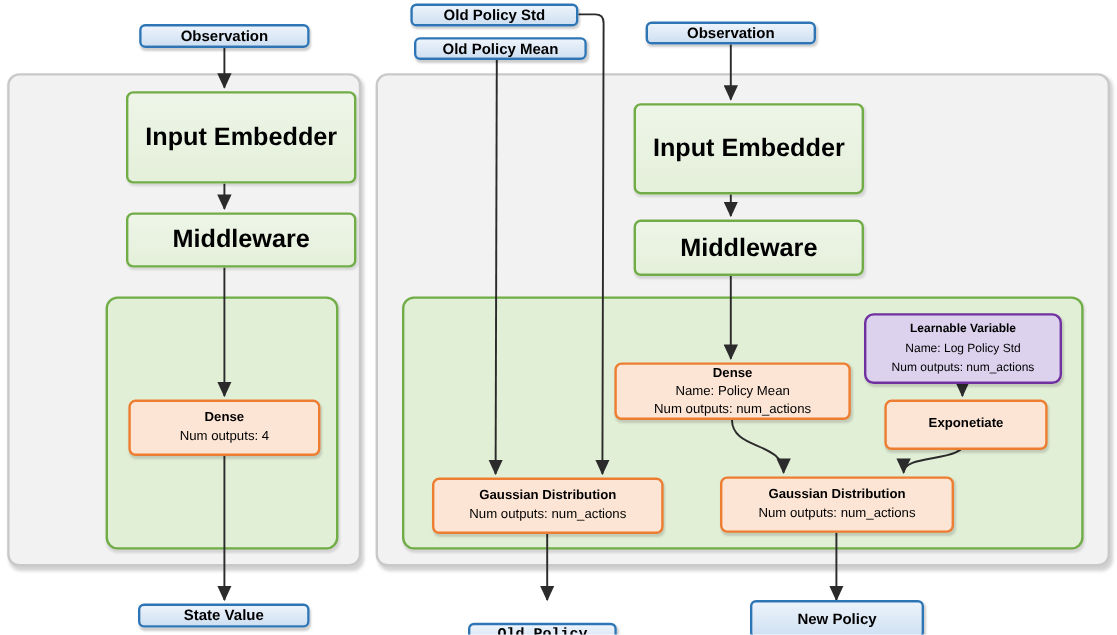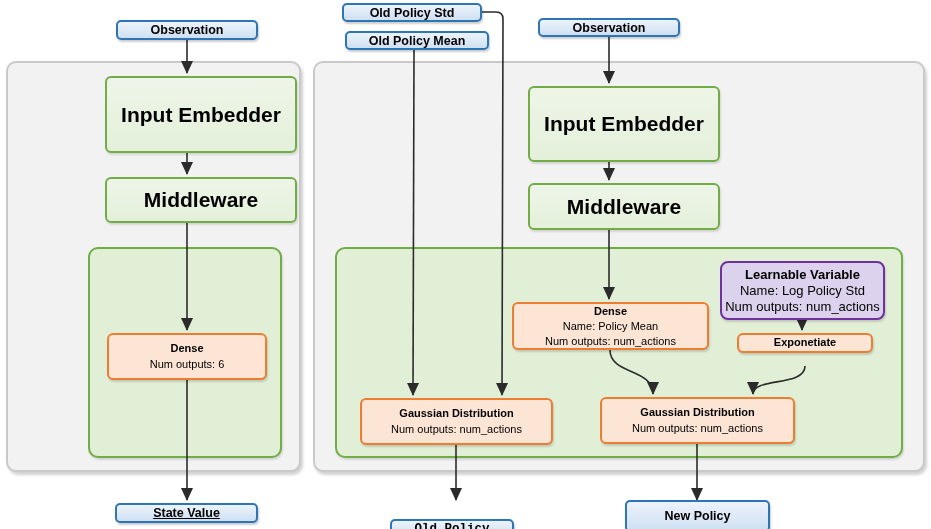--- a/index.html
+++ b/index.html
@@ -33,21 +33,21 @@
   .proc{
     position:absolute;background:#fce5d5;border:2.5px solid #ed7d31;border-radius:6px;
     box-sizing:border-box;display:flex;flex-direction:column;align-items:center;justify-content:center;
     font-size:11px;line-height:15.5px;box-shadow:1px 2px 2px rgba(0,0,0,0.15);text-align:center;
   }
   .proc .t{font-weight:bold;}
   
   .variable{
     position:absolute;background:#dcd2ed;border:2.5px solid #7030a0;border-radius:8px;
     box-sizing:border-box;display:flex;flex-direction:column;align-items:center;justify-content:center;
-    font-size:13px;line-height:16px;box-shadow:1px 2px 2px rgba(0,0,0,0.15);text-align:center;
+    font-size:10px;line-height:16px;box-shadow:1px 2px 2px rgba(0,0,0,0.15);text-align:center;
   }
   .variable .t{font-weight:bold;}
   
   .headlbl{
     position:absolute;font-weight:bold;font-size:26px;line-height:33px;text-align:center;
     color:#0d0d0d;
   }
   #wires{position:absolute;left:0;top:0;z-index:5;pointer-events:none;}
   .node{z-index:10;align-items:center;}
   .panel,.group{z-index:1;}
@@ -104,21 +104,21 @@
   </div>
 
   <div class="block node" style="left:90px;top:76px;width:192px;height:77px;">
     <span>Input Embedder</span>
   </div>
   <div class="block node" style="left:90px;top:177px;width:192px;height:46px;">
     <span>Middleware</span>
   </div>
   <div class="proc node" style="left:107px;top:333px;width:160px;height:47px;">
     <div class="t">Dense</div>
-    <div>Num outputs: 6</div>
+    <div>Num outputs: 4</div>
   </div>
 
   <div class="block node" style="left:513px;top:86px;width:192px;height:76px;">
     <span>Input Embedder</span>
   </div>
   <div class="block node" style="left:513px;top:183px;width:192px;height:47px;">
     <span>Middleware</span>
   </div>
 
   <div class="proc node" style="left:512px;top:302px;width:197px;height:48px;line-height:15px;">
@@ -126,21 +126,21 @@
     <div>Name: Policy Mean</div>
     <div>Num outputs: num_actions</div>
   </div>
 
   <div class="variable node" style="left:720px;top:261px;width:165px;height:59px;">
     <div class="t">Learnable Variable</div>
     <div>Name: Log Policy Std</div>
     <div>Num outputs: num_actions</div>
   </div>
 
-  <div class="proc node" style="left:737px;top:333px;width:136px;height:20px;">
+  <div class="proc node" style="left:737px;top:333px;width:136px;height:42px;">
     <div class="t">Exponetiate</div>
   </div>
 
   <div class="proc node" style="left:360px;top:398px;width:193px;height:47px;">
     <div class="t">Gaussian Distribution</div>
     <div>Num outputs: num_actions</div>
   </div>
 
   <div class="proc node" style="left:600px;top:397px;width:195px;height:47px;">
     <div class="t">Gaussian Distribution</div>
@@ -149,21 +149,21 @@
 
   <div class="headlbl" style="left:8px;top:302px;width:80px;">
     <div>V</div>
     <div>Head</div>
   </div>
   <div class="headlbl" style="left:790px;top:386px;width:110px;">
     <div>PPO</div>
     <div>Head</div>
   </div>
 
-  <div class="io node" style="left:115px;top:503px;width:143px;height:20px;text-decoration:underline;">
+  <div class="io node" style="left:115px;top:503px;width:143px;height:20px;">
     <span>State Value</span>
   </div>
   <div class="io node" style="left:390px;top:519px;width:124px;height:20px;font-family:Liberation Mono, monospace;">
     <span>Old Policy</span>
   </div>
   <div class="io node" style="left:625px;top:500px;width:145px;height:32px;">
     <span>New Policy</span>
   </div>
 
 </div>

